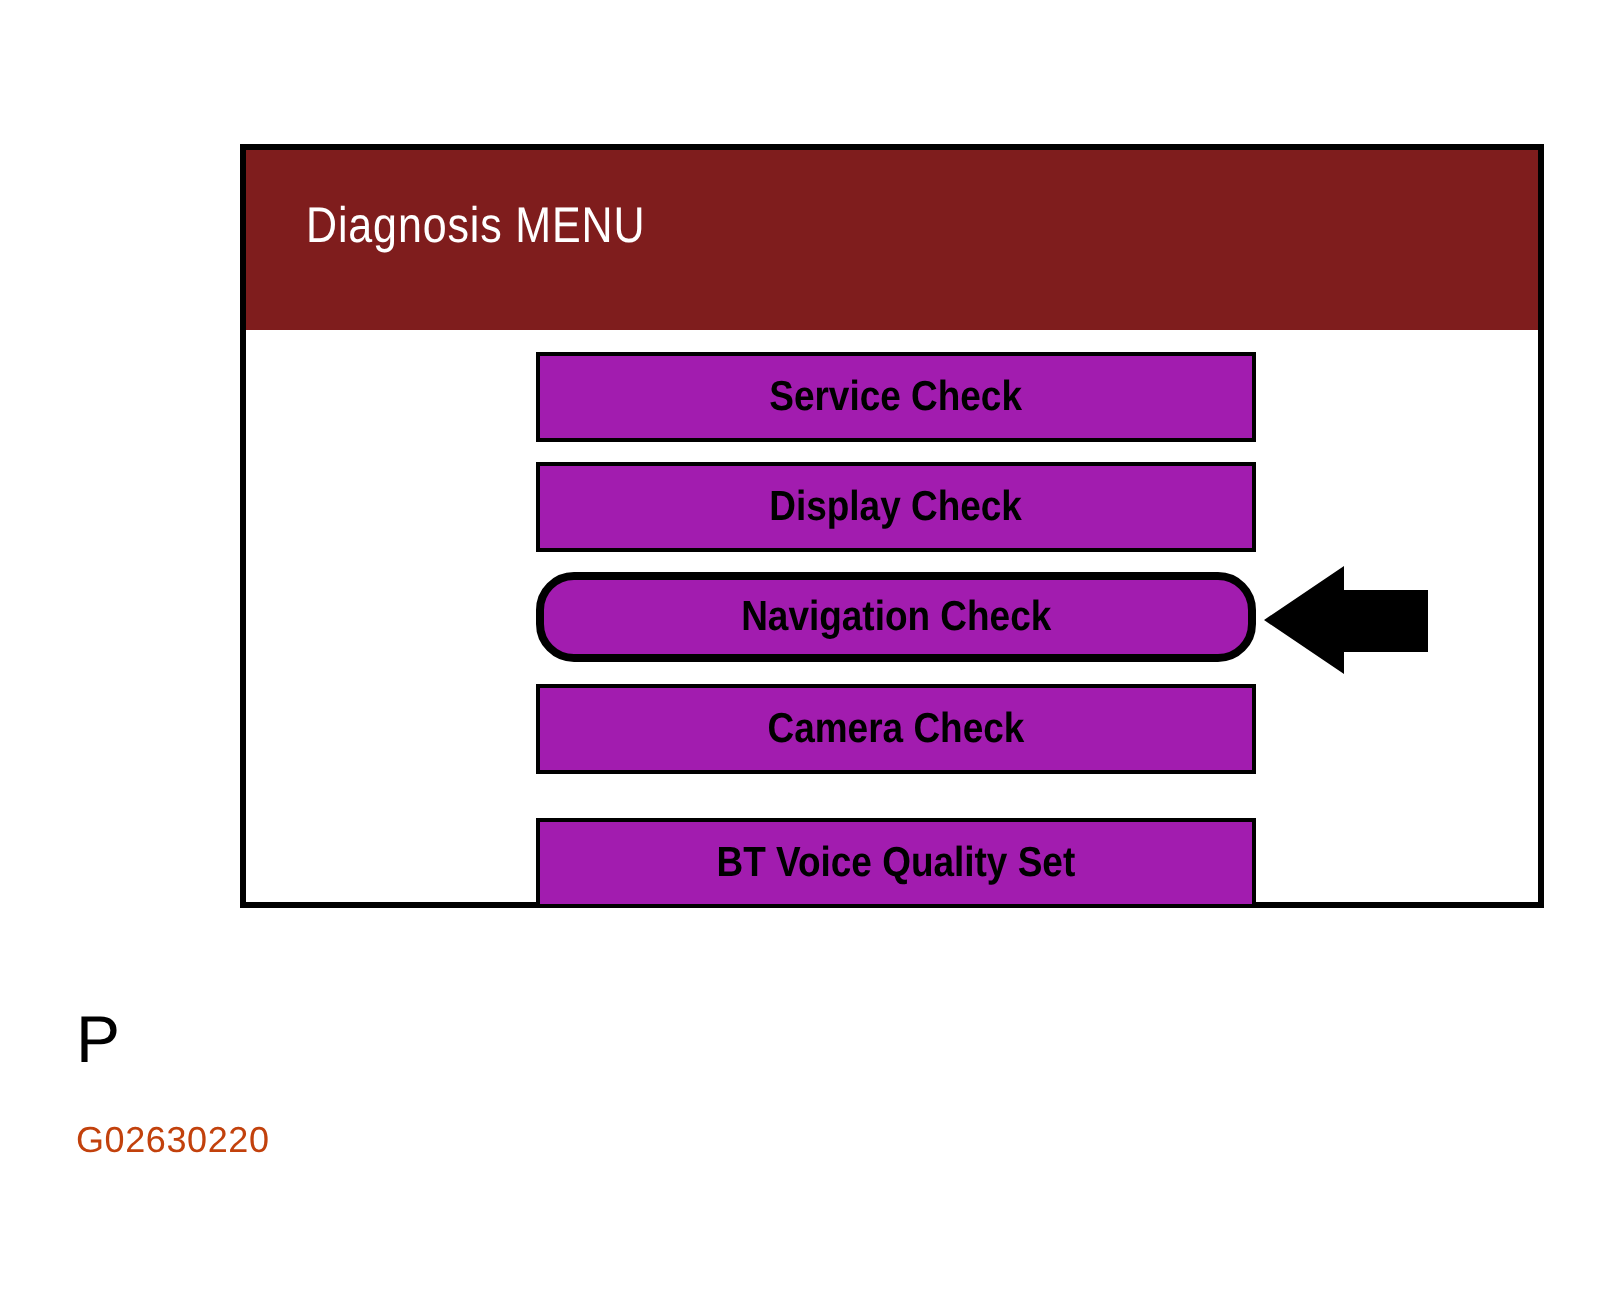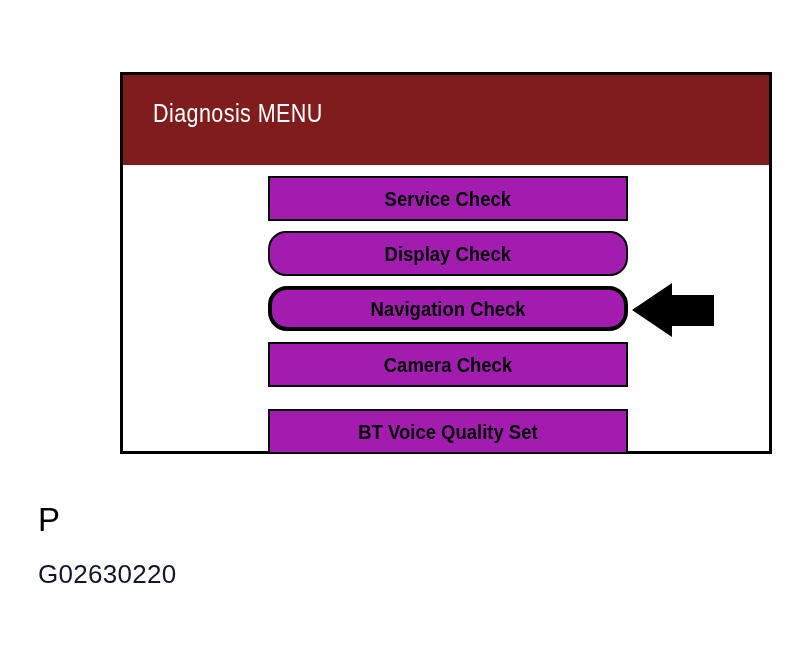--- a/index.html
+++ b/index.html
@@ -78,21 +78,21 @@
     font-weight: 700;
     color: #000000;
     letter-spacing: 0px;
     transform: scaleX(0.88);
     transform-origin: center center;
     white-space: nowrap;
     line-height: 1;
   }
 
   .mb0 { top: 11px; }
-  .mb1 { top: 66px; border-radius: 18px; }
+  .mb1 { top: 66px; }
   .mb2 { top: 121px; border-radius: 19px; }
   .mb3 { top: 177px; }
   .mb4 { top: 232px; margin-top: 12px; }
 
   
   #pointer-arrow {
     position: absolute;
     left: 632px;
     top: 281px;
     width: 82px;
@@ -106,23 +106,23 @@
     top: 503px;
     font-size: 33px;
     font-weight: 400;
     color: #000000;
     line-height: 1;
   }
   #caption-code {
     position: absolute;
     left: 38px;
     top: 561px;
-    font-size: 26px;
+    font-size: 18px;
     font-weight: 400;
-    color: #0f172a;
+    color: #c2410c;
     line-height: 1;
     letter-spacing: 0.3px;
   }
 </style>
 </head>
 <body>
 
 <div id="screen-frame">
 
   <div id="screen-header">

